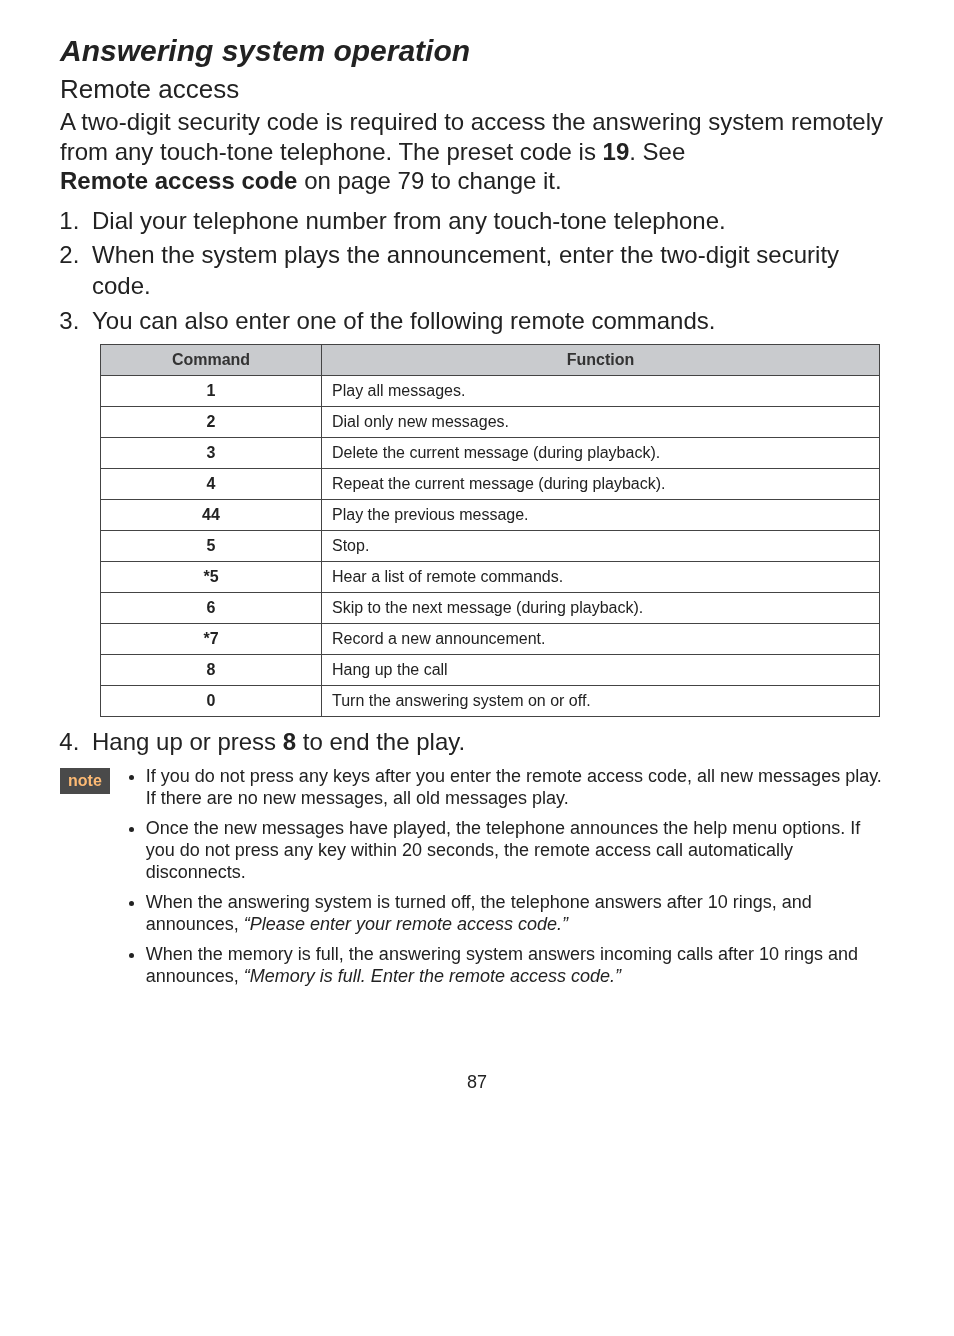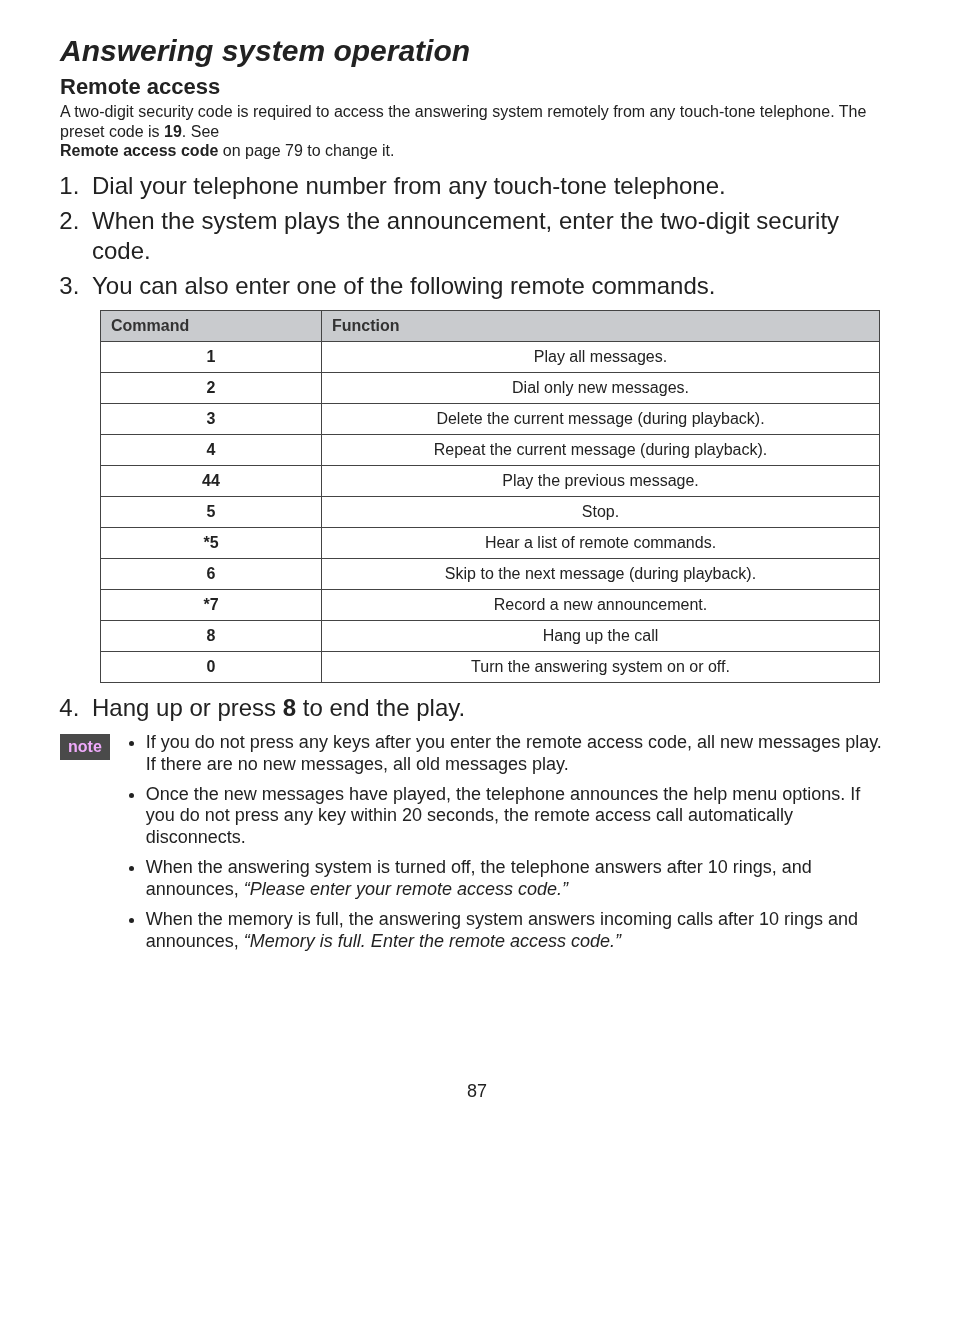--- a/index.html
+++ b/index.html
@@ -16,26 +16,26 @@
     padding: 28px 60px 0 60px;
   }
   h1.doc-title {
     font-size: 30px;
     font-weight: bold;
     margin: 6px 0 6px 0;
     font-family: Arial, Helvetica, sans-serif;
     font-style: italic;
   }
   h2.section {
-    font-size: 22px;
-    font-weight: bold;
+    font-size: 26px;
+    font-weight: normal;
     margin: 0 0 2px 0;
   }
   p.body {
-    font-size: 16px;
+    font-size: 24px;
     line-height: 1.23;
     margin: 0 6px 10px 0;
   }
   ol.main-list {
     margin: 0 0 6px 26px;
     padding: 0;
     font-size: 24px;
     line-height: 1.28;
   }
   ol.main-list li {
@@ -44,42 +44,42 @@
   }
   table.cmd-table {
     border-collapse: collapse;
     margin: 8px 0 10px 40px;
     width: 780px;
     font-size: 16px;
   }
   table.cmd-table th, table.cmd-table td {
     border: 1px solid #444;
     padding: 6px 10px;
-    text-align: center;
+    text-align: left;
   }
   table.cmd-table th {
     background: #c9cbce;
     font-weight: bold;
     color: #333;
-    text-align: left;
+    text-align: center;
     font-size: 16px;
   }
   table.cmd-table td.cmd {
     text-align: center;
     font-weight: bold;
     width: 200px;
   }
   .note-row {
     display: flex;
     align-items: flex-start;
     margin-top: 8px;
   }
   .note-badge {
     background: #4a4a4a;
-    color: #f0abfc;
+    color: #fdba74;
     font-weight: bold;
     font-size: 16px;
     padding: 4px 8px;
     margin-right: 16px;
     margin-left: 0;
     margin-top: 2px;
   }
   ul.note-bullets {
     list-style-type: disc;
     margin: 0;
@@ -88,21 +88,21 @@
     line-height: 1.22;
   }
   ul.note-bullets li {
     margin-bottom: 8px;
   }
   .b { font-weight: bold; }
   .i { font-style: italic; }
   .footer-page {
     text-align: center;
     font-size: 18px;
-    margin-top: 120px;
+    margin-top: 76px;
   }
 </style>
 </head>
 <body>
 
 <div class="page">
 
   <h1 class="doc-title">Answering system operation</h1>
 
   <h2 class="section">Remote access</h2>

